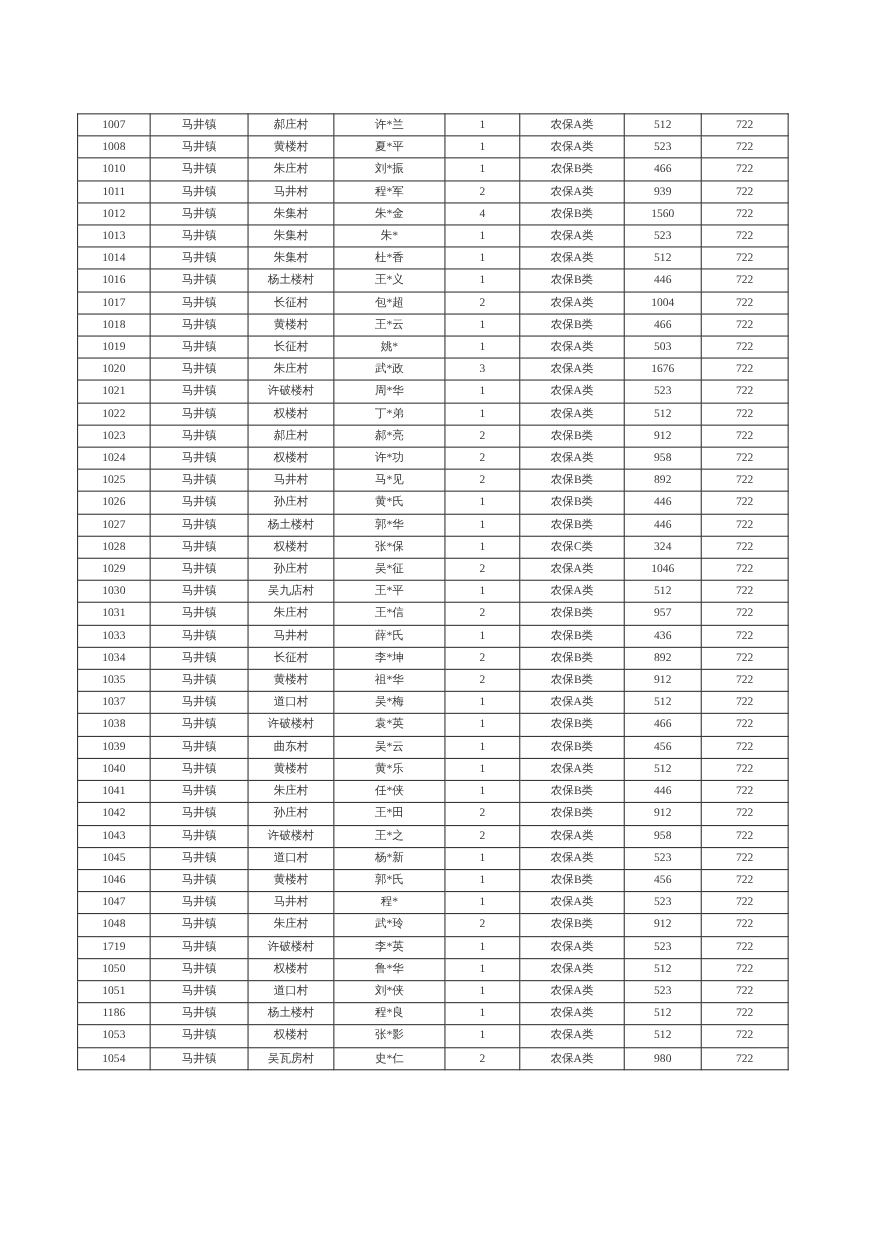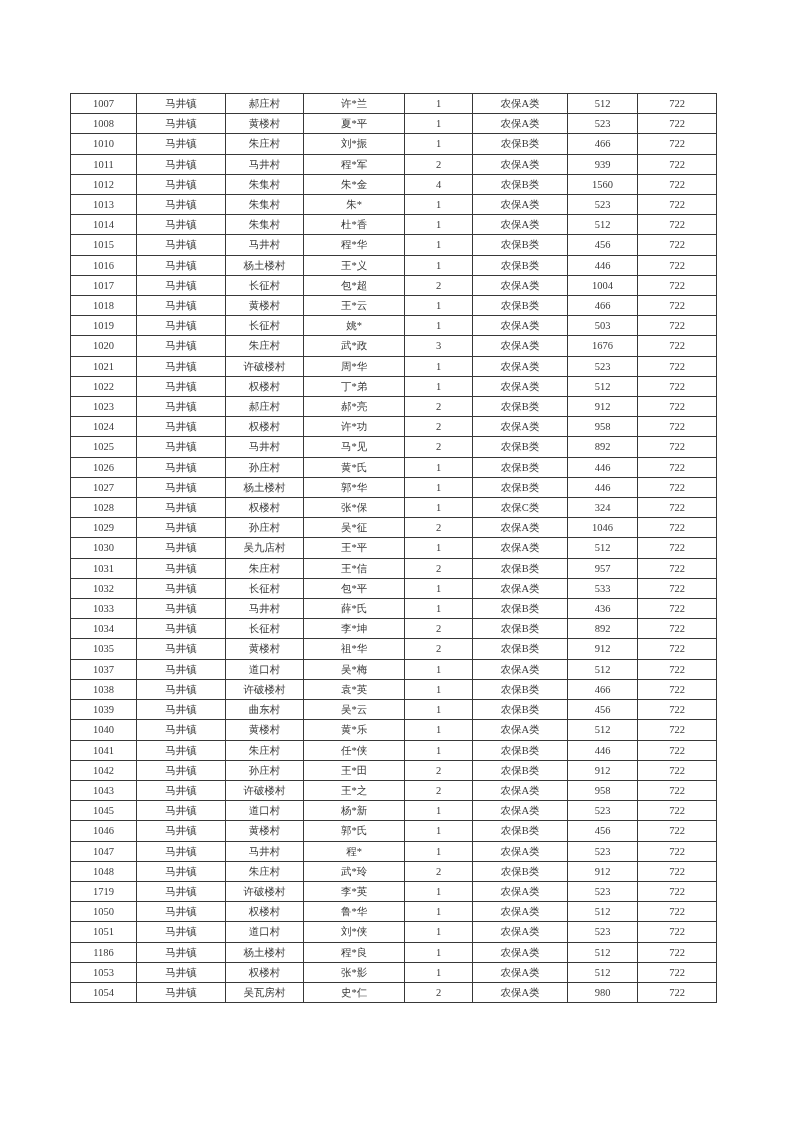--- a/index.html
+++ b/index.html
@@ -15,21 +15,21 @@
     font-family:"Liberation Serif","DejaVu Serif",serif;
     color:var(--text-color);
     overflow:hidden;
   }
   .doc-page{
     position:absolute;left:0;top:0;width:794px;height:1122px;
     background:var(--page-bg);
   }
   table.records{
     position:absolute;
-    left:70px;top:93px;
+    left:70px;top:103px;
     width:647px;
     border-collapse:collapse;
     table-layout:fixed;
   }
   table.records td{
     border:1px solid var(--border-color);
     height:19.2px;
     line-height:19.2px;
     text-align:center;
     vertical-align:middle;
@@ -120,30 +120,20 @@
           <td>1014</td>
           <td>马井镇</td>
           <td>朱集村</td>
           <td>杜*香</td>
           <td>1</td>
           <td>农保A类</td>
           <td>512</td>
           <td>722</td>
         </tr>
         <tr>
-          <td>1015</td>
-          <td>马井镇</td>
-          <td>马井村</td>
-          <td>程*华</td>
-          <td>1</td>
-          <td>农保B类</td>
-          <td>456</td>
-          <td>722</td>
-        </tr>
-        <tr>
           <td>1016</td>
           <td>马井镇</td>
           <td>杨土楼村</td>
           <td>王*义</td>
           <td>1</td>
           <td>农保B类</td>
           <td>446</td>
           <td>722</td>
         </tr>
         <tr>
@@ -287,30 +277,20 @@
           <td>722</td>
         </tr>
         <tr>
           <td>1031</td>
           <td>马井镇</td>
           <td>朱庄村</td>
           <td>王*信</td>
           <td>2</td>
           <td>农保B类</td>
           <td>957</td>
-          <td>722</td>
-        </tr>
-        <tr>
-          <td>1032</td>
-          <td>马井镇</td>
-          <td>长征村</td>
-          <td>包*平</td>
-          <td>1</td>
-          <td>农保A类</td>
-          <td>533</td>
           <td>722</td>
         </tr>
         <tr>
           <td>1033</td>
           <td>马井镇</td>
           <td>马井村</td>
           <td>薛*氏</td>
           <td>1</td>
           <td>农保B类</td>
           <td>436</td>

